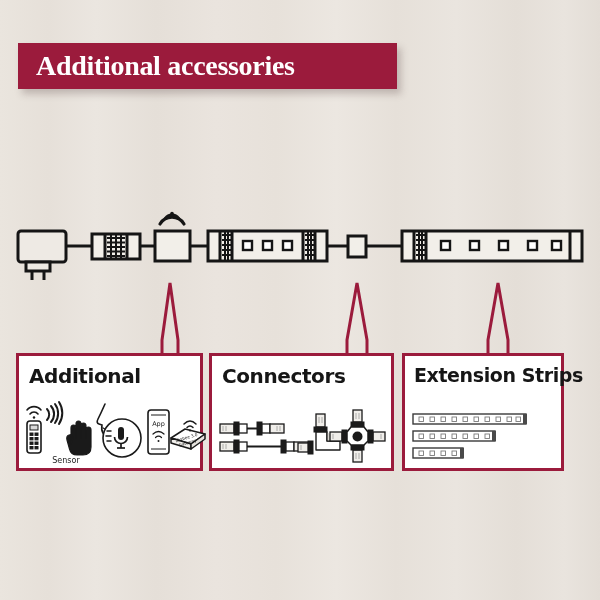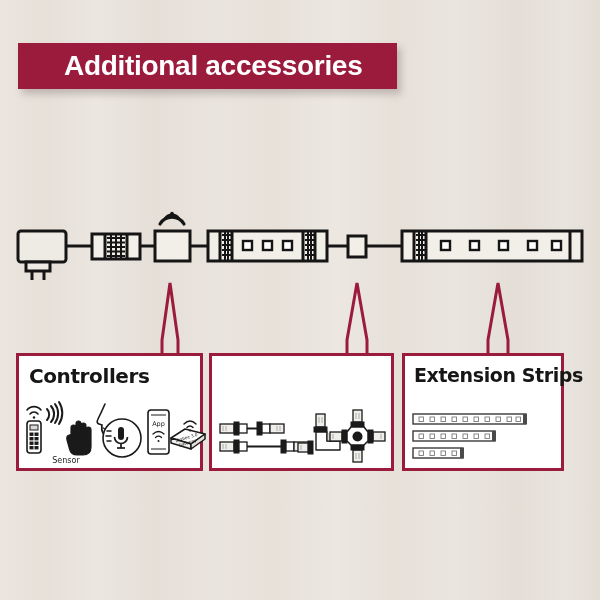--- a/index.html
+++ b/index.html
@@ -46,22 +46,21 @@
     align-items: center;
   }
   #header-title {
     color: #ffffff;
     font-size: 28px;
     font-weight: bold;
     letter-spacing: -0.3px;
     padding-left: 18px;
     line-height: 1;
     white-space: nowrap;
-    font-family: Liberation Sans, sans-serif;
-    margin-left: 28px;
+    font-family: Liberation Serif, serif;
   }
 
   
   #diagram-svg {
     position: absolute;
     left: 0;
     top: 0;
     width: 600px;
     height: 600px;
   }
@@ -208,21 +207,21 @@
         <rect x="441" y="241" width="9" height="9" fill="#ffffff" stroke="#151515" stroke-width="2.4"></rect>
         <rect x="470" y="241" width="9" height="9" fill="#ffffff" stroke="#151515" stroke-width="2.4"></rect>
         <rect x="499" y="241" width="9" height="9" fill="#ffffff" stroke="#151515" stroke-width="2.4"></rect>
         <rect x="528" y="241" width="9" height="9" fill="#ffffff" stroke="#151515" stroke-width="2.4"></rect>
         <rect x="552" y="241" width="9" height="9" fill="#ffffff" stroke="#151515" stroke-width="2.4"></rect>
       </g>
     </g>
   </svg>
 
   <div class="info-box" id="box-controllers">
-    <div class="box-title">Controllers</div>
+    <div class="box-title">Additional</div>
     <div class="box-icons">
       <svg viewBox="0 0 187 72" width="187" height="72">
 
         <g stroke="#1a1a1a" fill="none">
           <path d="M 8 12 A 9 9 0 0 1 22 12" stroke-width="1.6" stroke-linecap="round"></path>
           <path d="M 11 16 A 5 5 0 0 1 19 16" stroke-width="1.6" stroke-linecap="round"></path>
           <circle cx="15" cy="19.5" r="1.2" fill="#1a1a1a" stroke="none"></circle>
           <rect x="8" y="23" width="14" height="32" rx="3" fill="#ffffff" stroke="#1a1a1a" stroke-width="1.6"></rect>
           <rect x="11" y="27" width="8" height="5" fill="#d9d9d9" stroke="#1a1a1a" stroke-width="1"></rect>
           <g fill="#1a1a1a">
@@ -285,20 +284,21 @@
             <path d="M 165 26 q 6 -6 12 0" stroke-width="1.5"></path>
             <path d="M 168 29.5 q 3 -3.2 6 0" stroke-width="1.5"></path>
             <circle cx="171" cy="32.5" r="1.1" fill="#1a1a1a" stroke="none"></circle>
           </g>
         </g>
       </svg>
     </div>
   </div>
 
   <div class="info-box" id="box-connectors">
+    <div class="box-title">Connectors</div>
     <div class="box-icons">
       <svg viewBox="0 0 185 72" width="185" height="72">
 
         <g stroke="#1a1a1a" fill="none">
           <rect x="8" y="26" width="14" height="9" fill="#f0eeea" stroke="#1a1a1a" stroke-width="1.3"></rect>
           <rect x="22" y="24" width="5" height="13" fill="#1a1a1a" stroke="#1a1a1a" stroke-width="1"></rect>
           <rect x="27" y="26" width="8" height="9" fill="#ffffff" stroke="#1a1a1a" stroke-width="1.3"></rect>
           <line x1="35" y1="30.5" x2="45" y2="30.5" stroke="#1a1a1a" stroke-width="2"></line>
           <rect x="45" y="24" width="5" height="13" fill="#1a1a1a" stroke="#1a1a1a" stroke-width="1"></rect>
           <rect x="50" y="26" width="8" height="9" fill="#ffffff" stroke="#1a1a1a" stroke-width="1.3"></rect>

